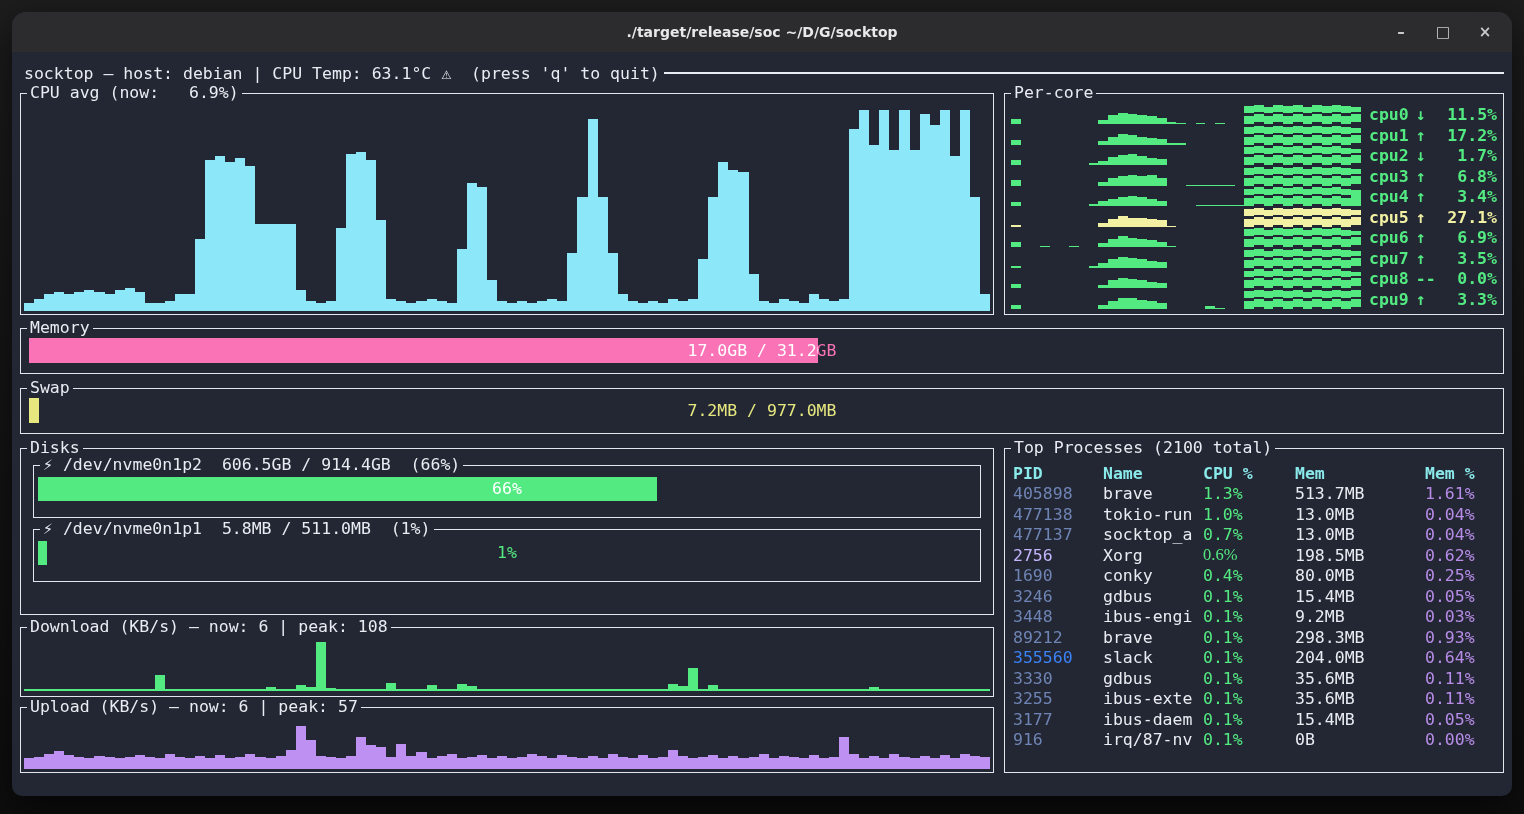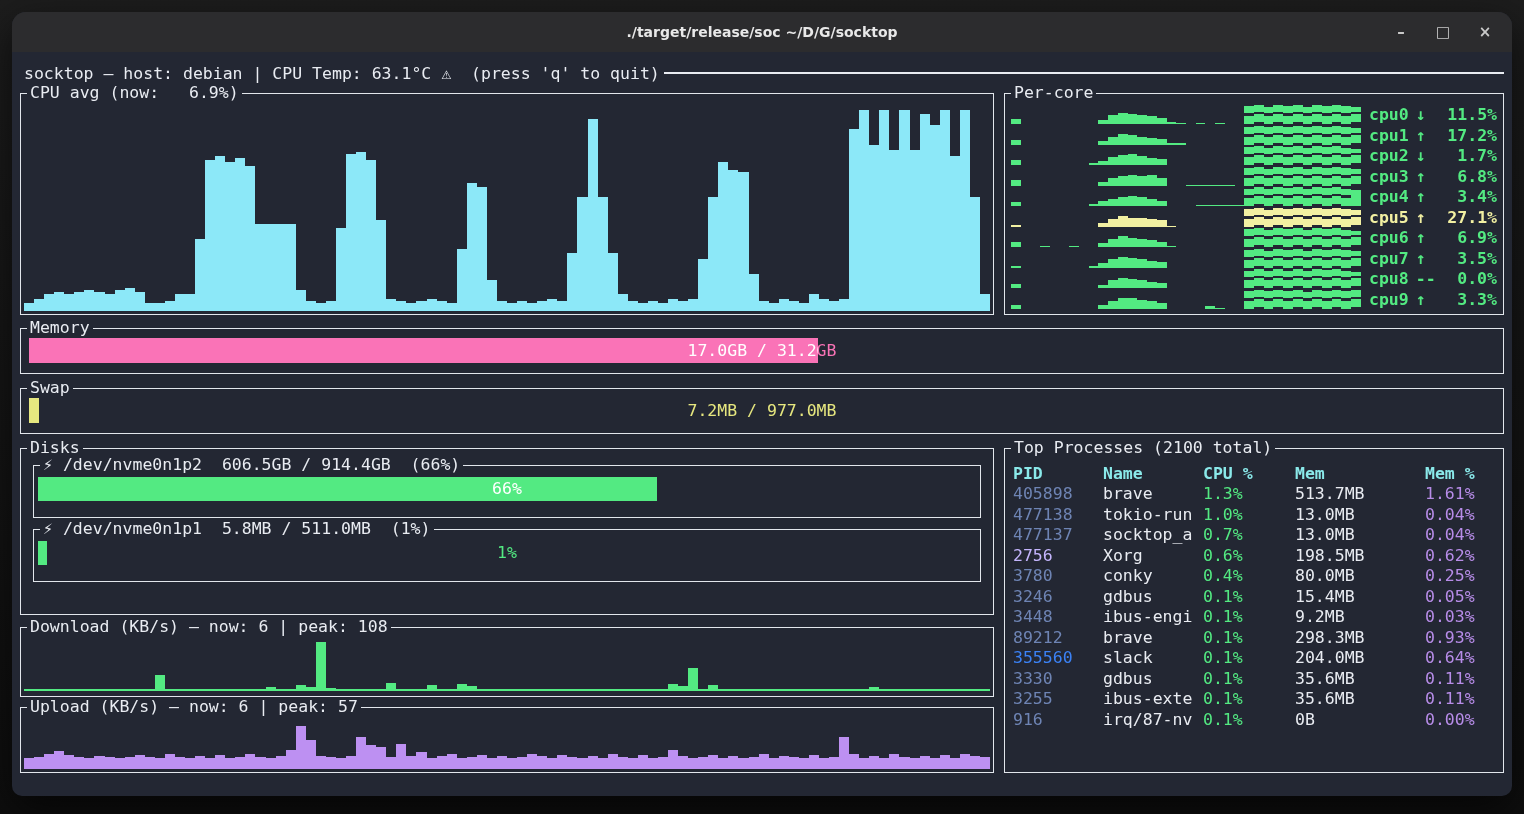--- a/index.html
+++ b/index.html
@@ -899,26 +899,26 @@
               <tr>
                 <td style="color: rgb(110, 132, 180);">477137</td>
                 <td style="color: rgb(233, 236, 242);">socktop_a</td>
                 <td style="color: rgb(83, 234, 130);">0.7%</td>
                 <td style="color: rgb(233, 236, 242);">13.0MB</td>
                 <td style="color: rgb(183, 140, 232);">0.04%</td>
               </tr>
               <tr>
                 <td style="color: #c4b5fd;">2756</td>
                 <td style="color: rgb(233, 236, 242);">Xorg</td>
-                <td style="color: rgb(83, 234, 130);">0.6%</td>
+                <td style="color: rgb(83, 234, 130); font-family: Liberation Serif, serif;">0.6%</td>
                 <td style="color: rgb(233, 236, 242);">198.5MB</td>
                 <td style="color: rgb(183, 140, 232);">0.62%</td>
               </tr>
               <tr>
-                <td style="color: rgb(110, 132, 180);">3780</td>
+                <td style="color: rgb(110, 132, 180);">1690</td>
                 <td style="color: rgb(233, 236, 242);">conky</td>
                 <td style="color: rgb(83, 234, 130);">0.4%</td>
                 <td style="color: rgb(233, 236, 242);">80.0MB</td>
                 <td style="color: rgb(183, 140, 232);">0.25%</td>
               </tr>
               <tr>
                 <td style="color: rgb(110, 132, 180);">3246</td>
                 <td style="color: rgb(233, 236, 242);">gdbus</td>
                 <td style="color: rgb(83, 234, 130);">0.1%</td>
                 <td style="color: rgb(233, 236, 242);">15.4MB</td>
@@ -953,20 +953,27 @@
                 <td style="color: rgb(183, 140, 232);">0.11%</td>
               </tr>
               <tr>
                 <td style="color: rgb(110, 132, 180);">3255</td>
                 <td style="color: rgb(233, 236, 242);">ibus-exte</td>
                 <td style="color: rgb(83, 234, 130);">0.1%</td>
                 <td style="color: rgb(233, 236, 242);">35.6MB</td>
                 <td style="color: rgb(183, 140, 232);">0.11%</td>
               </tr>
               <tr>
+                <td style="color: rgb(110, 132, 180);">3177</td>
+                <td style="color: rgb(233, 236, 242);">ibus-daem</td>
+                <td style="color: rgb(83, 234, 130);">0.1%</td>
+                <td style="color: rgb(233, 236, 242);">15.4MB</td>
+                <td style="color: rgb(183, 140, 232);">0.05%</td>
+              </tr>
+              <tr>
                 <td style="color: rgb(110, 132, 180);">916</td>
                 <td style="color: rgb(233, 236, 242);">irq/87-nv</td>
                 <td style="color: rgb(83, 234, 130);">0.1%</td>
                 <td style="color: rgb(233, 236, 242);">0B</td>
                 <td style="color: rgb(183, 140, 232);">0.00%</td>
               </tr>
             </tbody>
         </table>
       </div>
     </div>

